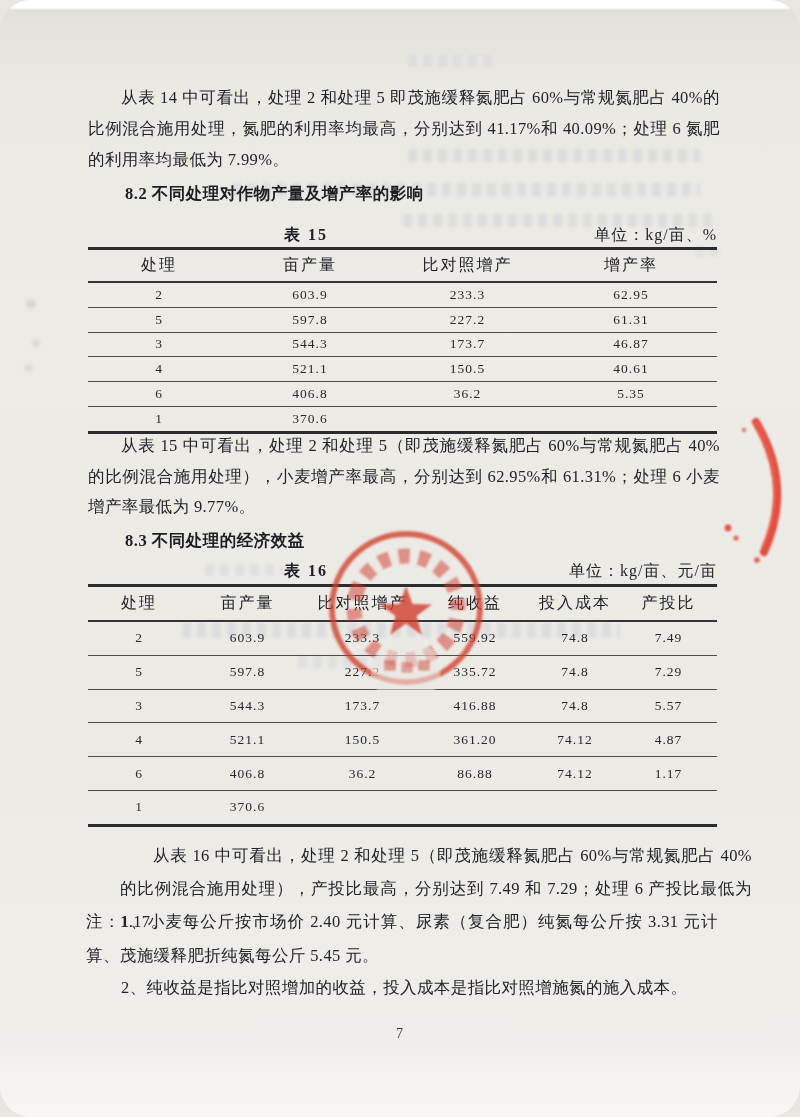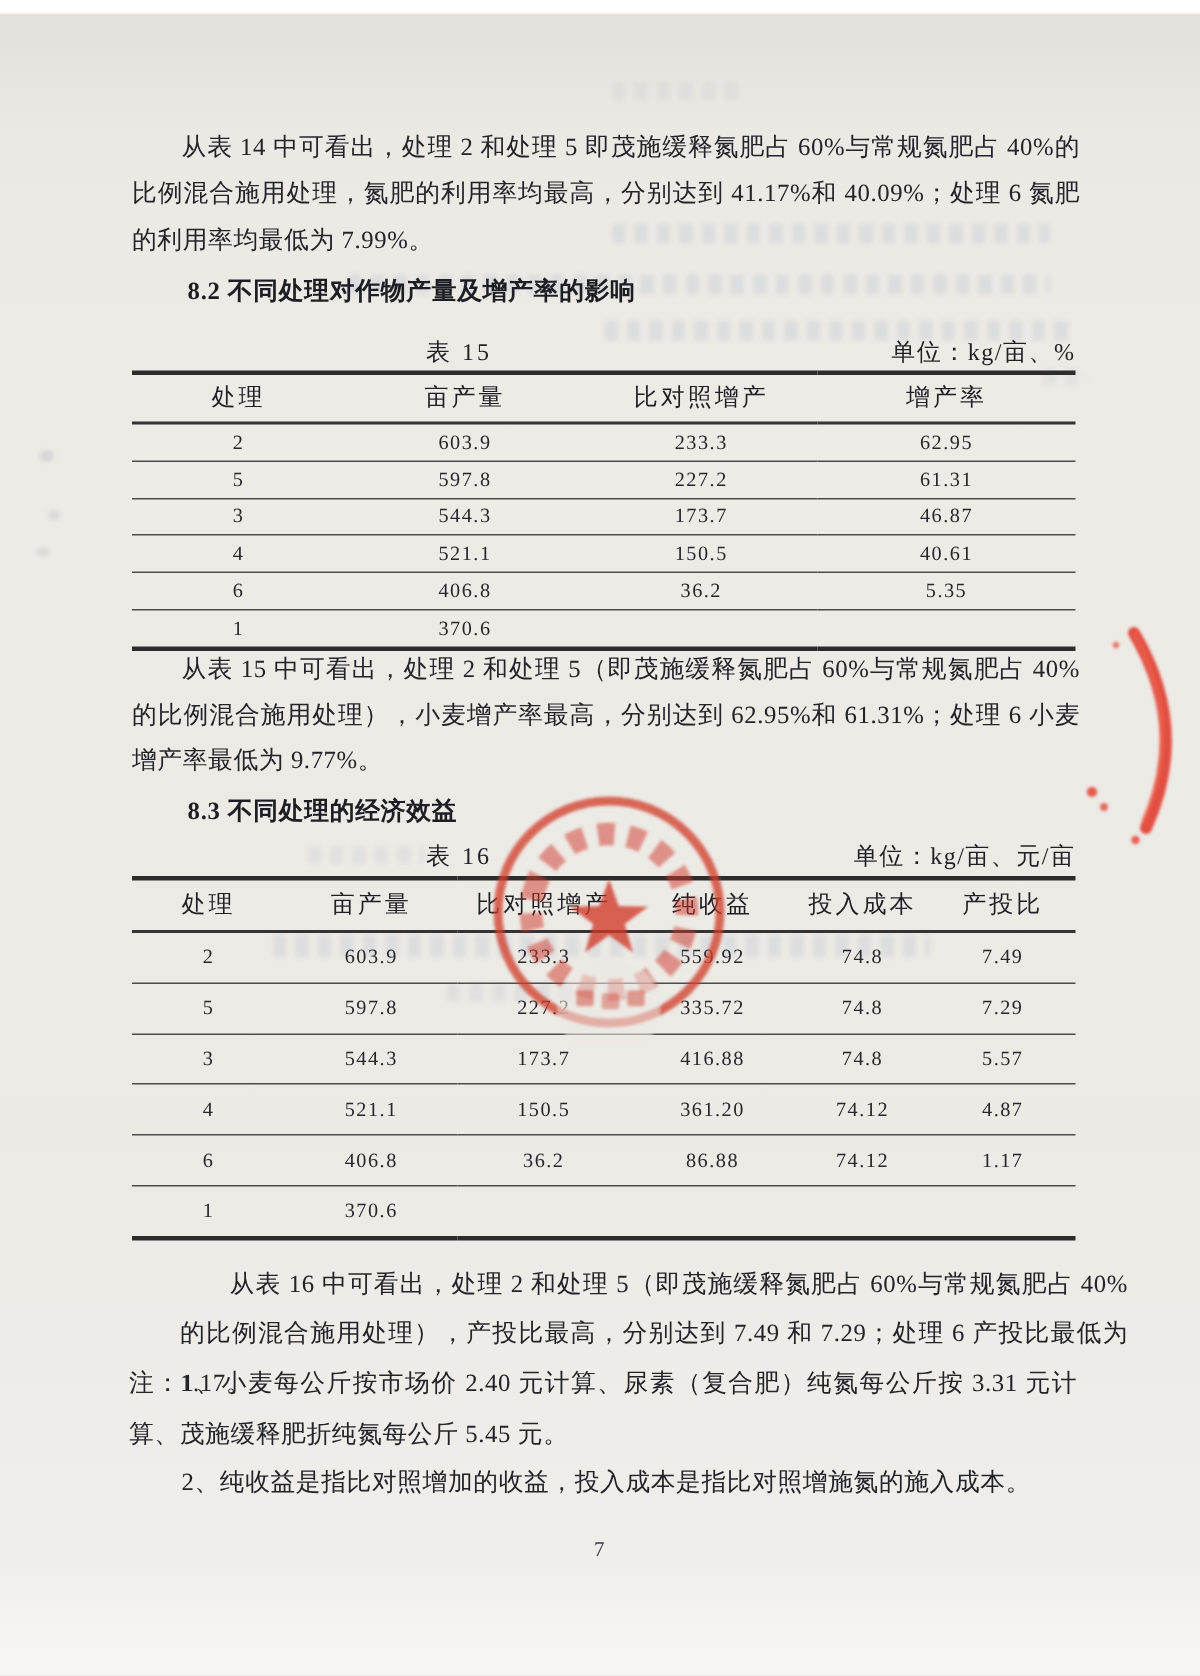--- a/index.html
+++ b/index.html
@@ -6,35 +6,36 @@
   body{
     width:800px;height:1117px;overflow:hidden;
     font-family:"Liberation Serif","DejaVu Serif",serif;
     background:#e8e6e1;
   }
   .page{
     position:relative;width:800px;height:1117px;
     background:
       linear-gradient(180deg,#ffffff 0,#ffffff 8px,#e2e0da 10px,#ebe9e4 90px,#edebe6 300px,#eceae5 760px,#efeeea 1040px,#f4f3f0 1080px,#f7f6f4 1117px);
     color:#26262c;
+    border-radius:31px;
   }
   .blk{position:absolute;}
   .para{
     width:632px;font-size:16.5px;line-height:31px;
     text-align:justify;text-justify:inter-ideograph;
     letter-spacing:.4px;color:#23232a;
   }
   .indent{text-indent:2em;}
   .heading{
     font-size:16.5px;font-weight:700;color:#1d1d24;letter-spacing:.5px;
   }
   .caption-row{
     width:629px;height:24px;font-size:16px;color:#1f1f26;
   }
-  .caption-title{position:absolute;left:196px;top:0;font-weight:400;letter-spacing:2px;}
+  .caption-title{position:absolute;left:196px;top:0;font-weight:700;letter-spacing:2px;}
   .caption-unit{position:absolute;right:0;top:0;letter-spacing:1px;}
   table.sheet{
     border-collapse:collapse;table-layout:fixed;
     border-top:3px solid #2c2c2e;border-bottom:3px solid #2c2c2e;
   }
   table.sheet th{
     font-size:16px;font-weight:500;color:#1e1e25;letter-spacing:2px;
     border-bottom:2px solid #333338;vertical-align:middle;padding:0;
   }
   table.sheet td{

